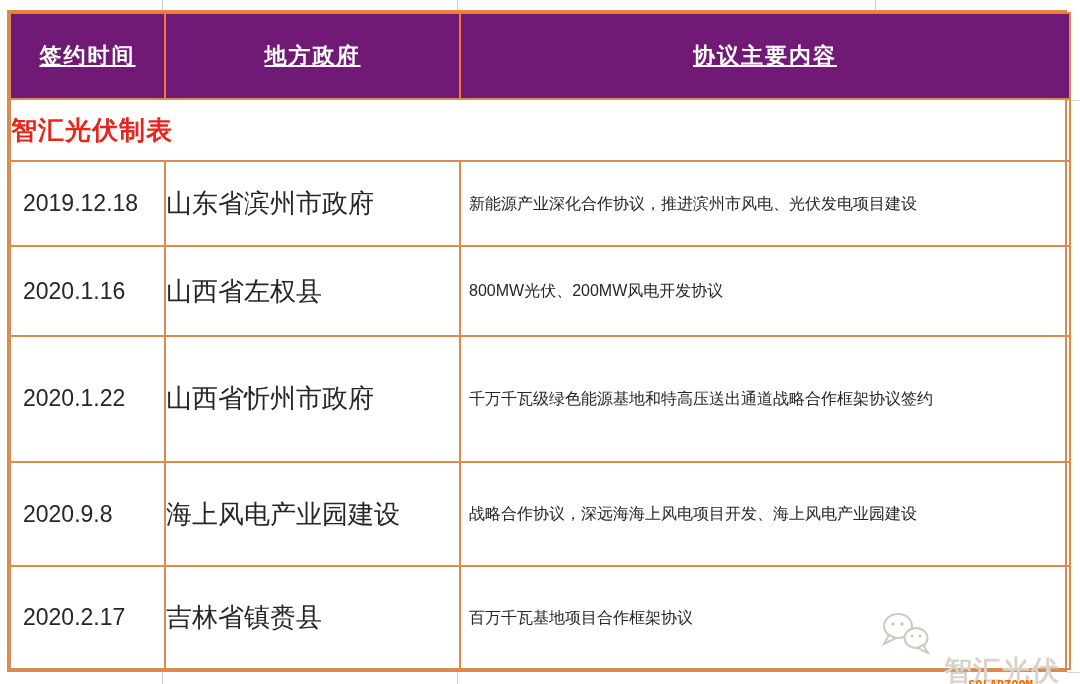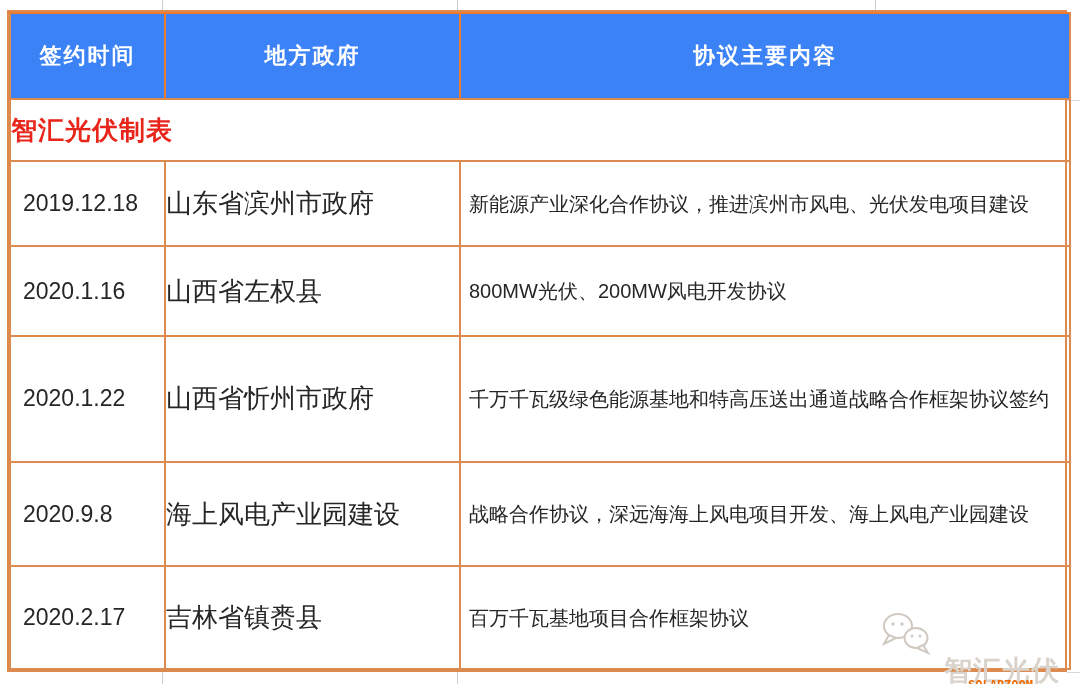--- a/index.html
+++ b/index.html
@@ -24,39 +24,39 @@
 
   .tbl-wrap {
     position:absolute; left:7px; top:10px; width:1060px; height:662px;
     border:2px solid #dd8a4f; background:#ffffff;
   }
   table { width:100%; height:100%; border-collapse:collapse; table-layout:fixed; }
   th, td { border:2px solid #dd8a4f; vertical-align:middle; }
 
   tr.header-row { height:86px; }
   tr.header-row th {
-    background:#3b82f6; color:#ffffff; font-weight:bold; font-size:22px;
+    background:#701a75; color:#ffffff; font-weight:bold; font-size:22px;
     text-align:center; letter-spacing:2px;
-    border-color:#ed7c31; border-bottom-color:#dd8a4f;
+    border-color:#ed7c31; border-bottom-color:#dd8a4f;text-decoration:underline;
   }
   tr.header-row th:first-child { border-left-color:#dd8a4f; }
   tr.header-row th:last-child  { border-right-color:#dd8a4f; }
 
   tr.subtitle-row { height:54px; }
   tr.subtitle-row td {
     color:#e8251a; font-weight:bold; font-size:26px;
     letter-spacing:1px;
   }
 
   tr.r0 { height:74px; } tr.r1 { height:78px; } tr.r2 { height:109px; }
   tr.r3 { height:85px; } tr.r4 { height:91px; } tr.r5 { height:89px; }
 
   td.c-date    { padding-left:12px; font-size:23px; }
   td.c-gov     { font-size:26px; }
-  td.c-content { padding-left:8px; padding-right:7px; font-size:20px; line-height:1.62; }
+  td.c-content { padding-left:8px; padding-right:7px; font-size:16px; line-height:1.62; }
 
   
   .watermark { position:absolute; left:880px; top:608px; width:190px; height:60px; }
   .wm-icon   { position:absolute; left:0; top:2px; }
   .wm-brand  {
     position:absolute; left:64px; top:6px; font-size:28px; font-weight:bold;
     color:#d9d3cb; letter-spacing:1px; white-space:nowrap;margin-top:38px;
   }
   .wm-sub {
     position:absolute; left:88px; top:34px;

